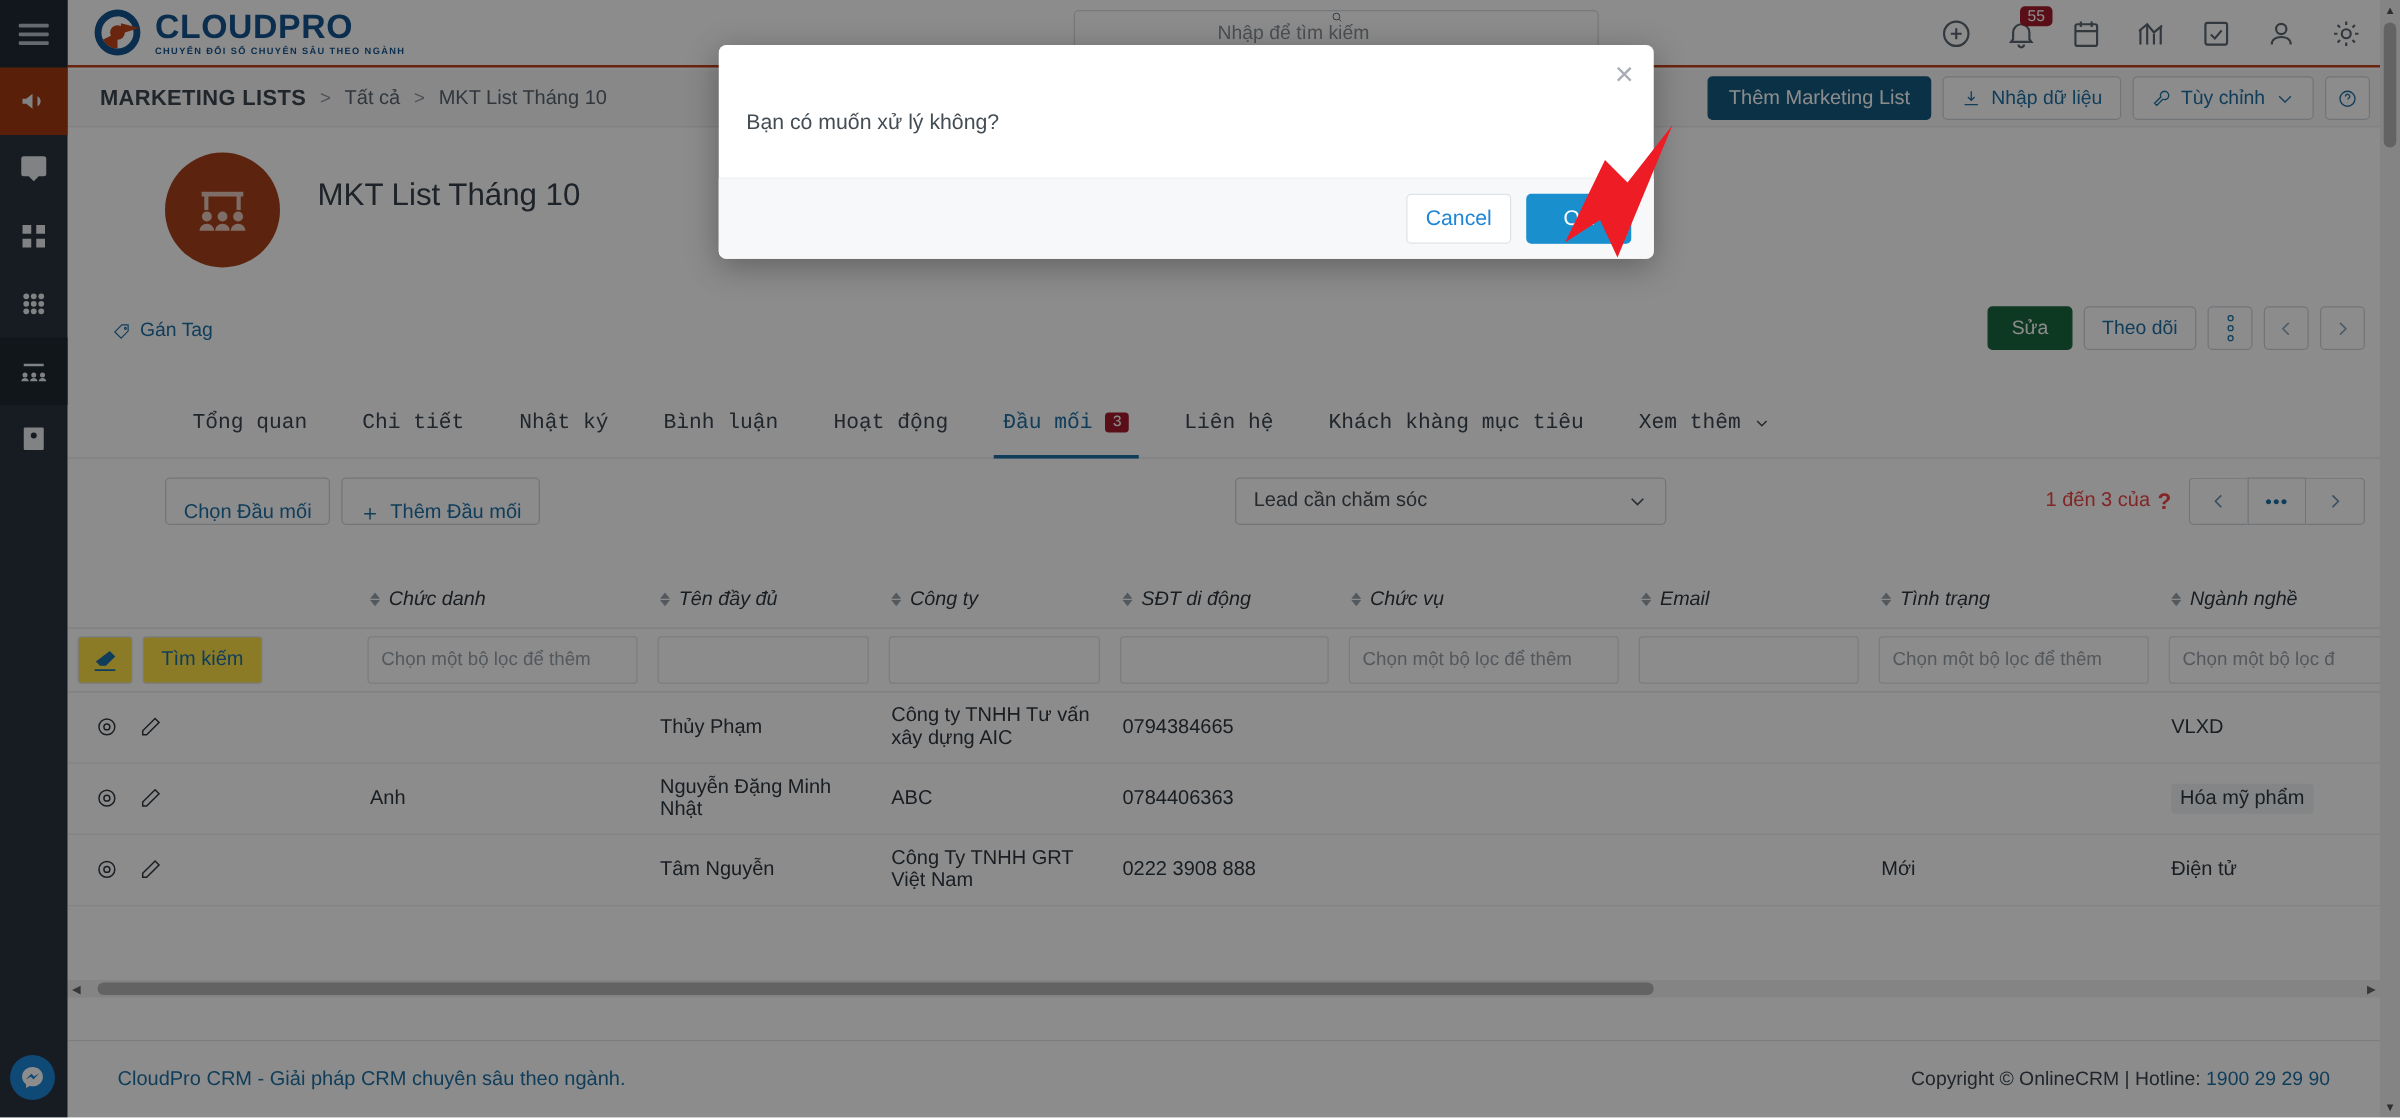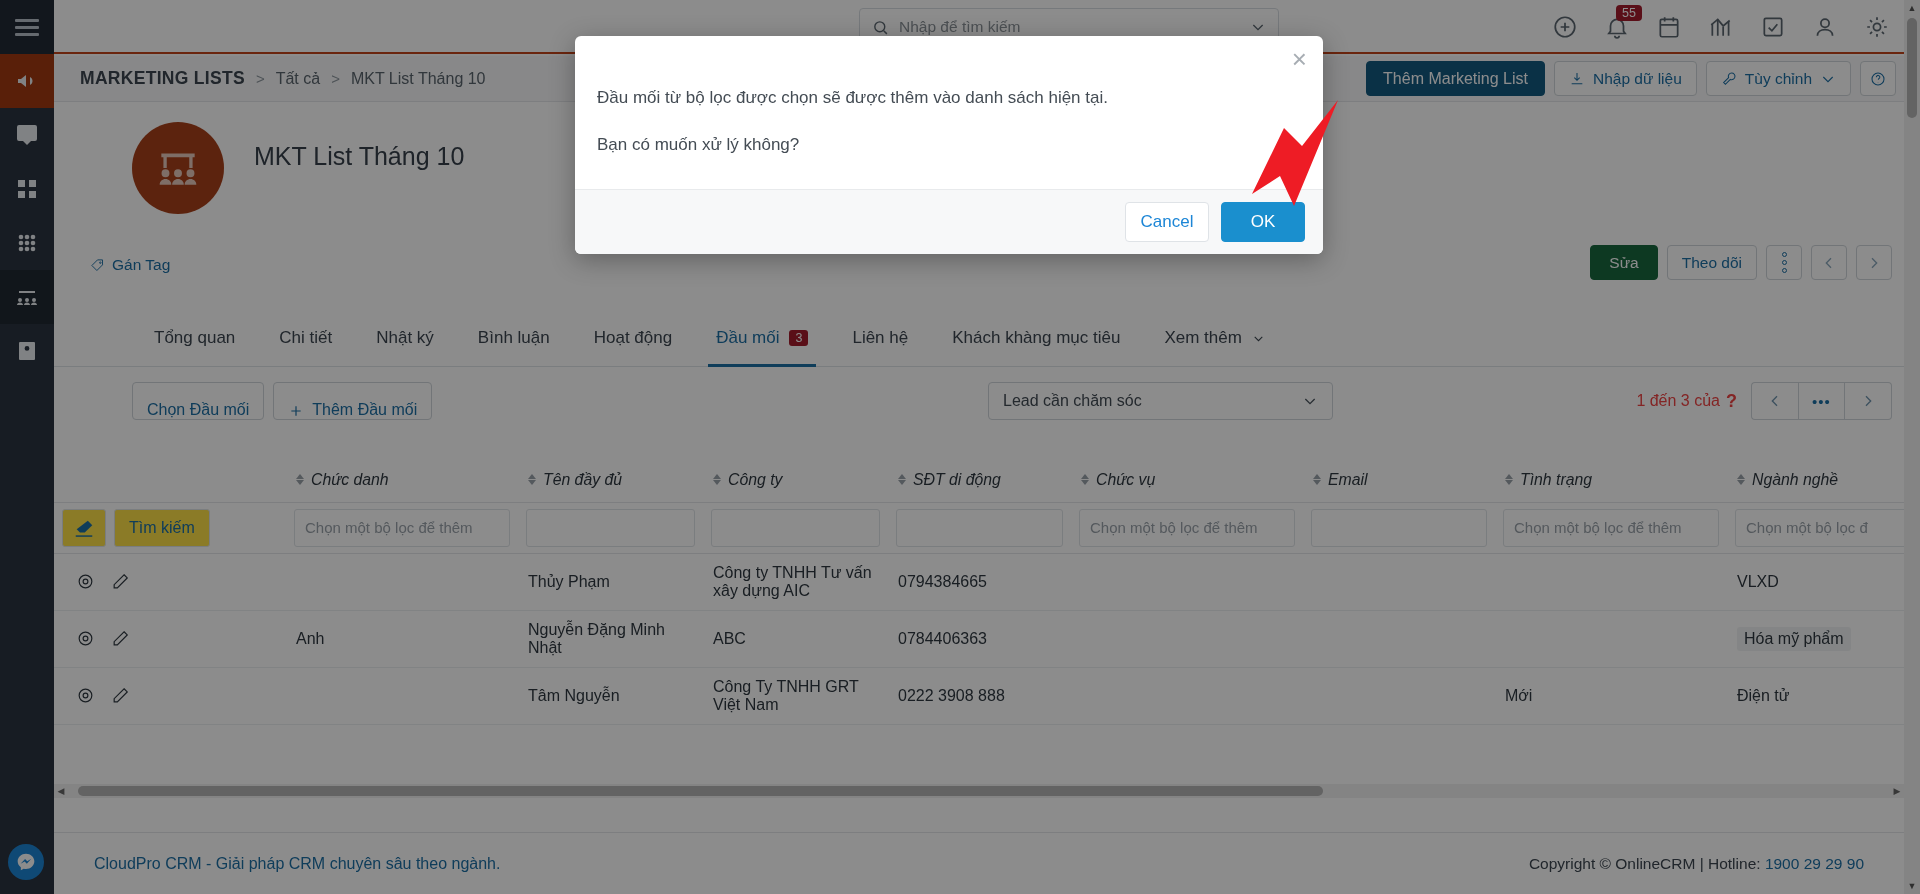--- a/index.html
+++ b/index.html
@@ -46,21 +46,21 @@
   .logo-text { margin-left: 8px; line-height: 1; }
   .logo-text .big {
     font-size: 27px; font-weight: bold; color: #14558f; letter-spacing: 0.5px;
   }
   .logo-text .small {
     font-size: 7.4px; color: #14558f; letter-spacing: 1.1px; margin-top: 2px; font-weight: bold;
   }
   .search-box {
     position: absolute; left: 805px; top: 8px; width: 420px; height: 38px;
     border: 1px solid #d8dde2; border-radius: 4px; background: #fff;
-    display: flex; align-items: center; padding: 0 12px;
+    display: flex; align-items: center; padding: 0 12px; flex-direction: column;
   }
   .search-box input {
     flex: 1; border: 0; outline: 0; font-size: 15.5px; color: #333;
     font-family: "Liberation Sans", sans-serif; margin-left: 10px;
   }
   .search-box input::placeholder { color: #8b9298; }
   .topbar-icons {
     position: absolute; right: 30px; top: 0; height: 54px;
     display: flex; align-items: center; gap: 26px;
   }
@@ -118,21 +118,21 @@
   .rec-actions {
     position: absolute; right: 28px; top: 143px; display: flex; gap: 9px; align-items: center;
   }
   .dots-v { display: flex; flex-direction: column; gap: 3px; align-items: center;}
   .dots-v i { width: 5px; height: 5px; border-radius: 50%; border: 1.3px solid #1d6fa5; }
 
   
   .tabs {
     position: absolute; left: 54px; top: 310px; right: 0; height: 57px;
     background: #fff; border-bottom: 1px solid #dfe3e7;
-    display: flex; align-items: center; padding-left: 78px; gap: 0;
+    display: flex; align-items: center; padding-left: 78px; gap: 0; font-family: Liberation Mono, monospace;
   }
   .tab {
     font-size: 17px; color: #3c4650; padding: 0 22px; height: 57px;
     display: flex; align-items: center; gap: 10px; cursor: pointer; position: relative;
   }
   .tab.active { color: #1d6fa5; }
   .tab.active::after {
     content: ""; position: absolute; left: 14px; right: 14px; bottom: 0;
     height: 3px; background: #1d6fa5;
   }
@@ -332,20 +332,35 @@
         </svg>
     </div>
     <div class="rail-item">
       <svg viewBox="0 0 24 24">
           <path d="M5 3h14a1 1 0 011 1v16a1 1 0 01-1 1H5a1 1 0 01-1-1V4a1 1 0 011-1zm7 4a2.4 2.4 0 100 4.8A2.4 2.4 0 0012 7zm-4 10c0-2 1.8-3.2 4-3.2s4 1.2 4 3.2z"></path>
         </svg>
     </div>
   </div>
 
   <div class="topbar">
+    <div class="logo-wrap">
+      <div class="logo-mark">
+        <svg viewBox="0 0 48 48" width="44" height="44">
+          <path d="M24 4a20 20 0 100 40 20 20 0 000-40zm0 6a14 14 0 110 28 14 14 0 010-28z" fill="#14558f"></path>
+          <path d="M24 10a14 14 0 0113.6 10.7L24 24z" fill="#fff"></path>
+          <path d="M27 16l16 4-16 5z" fill="#c1441a"></path>
+          <circle cx="24" cy="24" r="6.4" fill="#c1441a"></circle>
+          <path d="M24 38a14 14 0 01-12.6-7.9l12.6-6.1z" fill="#c1441a"></path>
+        </svg>
+      </div>
+      <div class="logo-text">
+        <div class="big">CLOUDPRO</div>
+        <div class="small">CHUYỂN ĐỔI SỐ CHUYÊN SÂU THEO NGÀNH</div>
+      </div>
+    </div>
 
     <div class="search-box">
       <svg width="17" height="17" viewBox="0 0 24 24" style="stroke:#5b6670;fill:none;stroke-width:2">
           <circle cx="11" cy="11" r="7"></circle>
           <path d="M16.5 16.5L21 21"></path>
         </svg>
       <input placeholder="Nhập để tìm kiếm" style="">
       <svg width="16" height="16" viewBox="0 0 24 24" style="stroke:#5b6670;fill:none;stroke-width:2">
           <path d="M5 9l7 7 7-7"></path>
         </svg>
@@ -771,21 +786,20 @@
     <div class="vup">▲</div>
     <div class="vthumb"></div>
     <div class="vdn">▼</div>
   </div>
 
   <div id="scrim"></div>
 
   <div class="modal">
     <div class="modal-close">×</div>
     <div class="modal-body">
-      <p>Đầu mối từ bộ lọc được chọn sẽ được thêm vào danh sách hiện tại.</p>
       <p>Bạn có muốn xử lý không?</p>
     </div>
     <div class="modal-foot">
       <div class="mbtn cancel">Cancel</div>
       <div class="mbtn ok">OK</div>
     </div>
   </div>
 
   <div class="arrow-anno">
     <svg width="110" height="140" viewBox="0 0 110 140">

